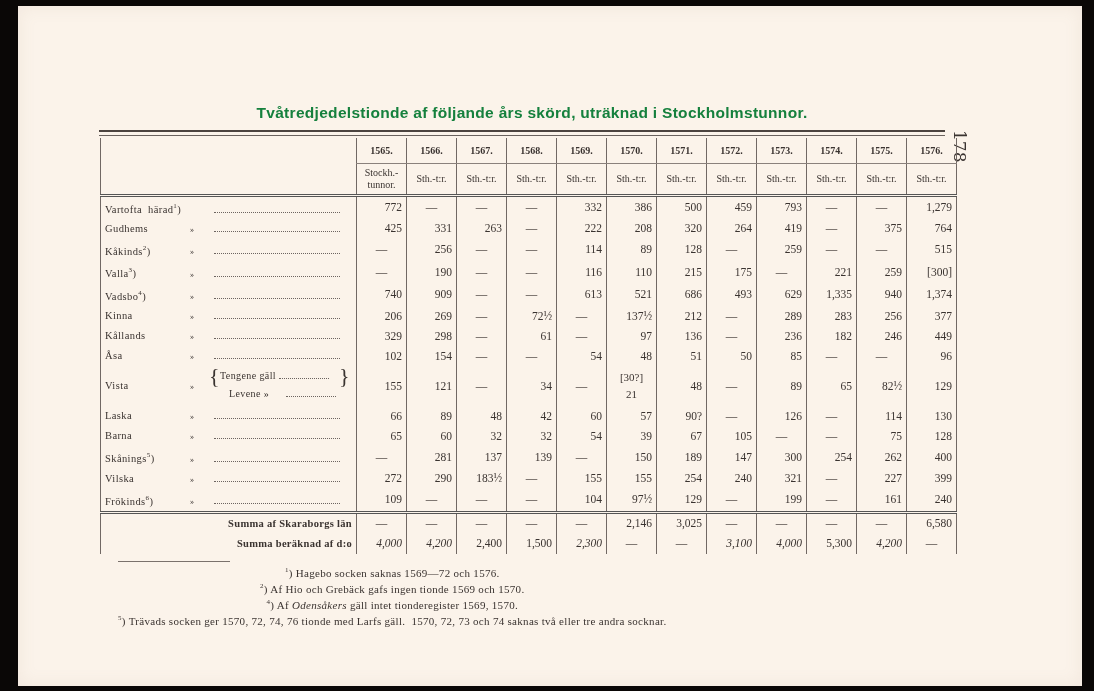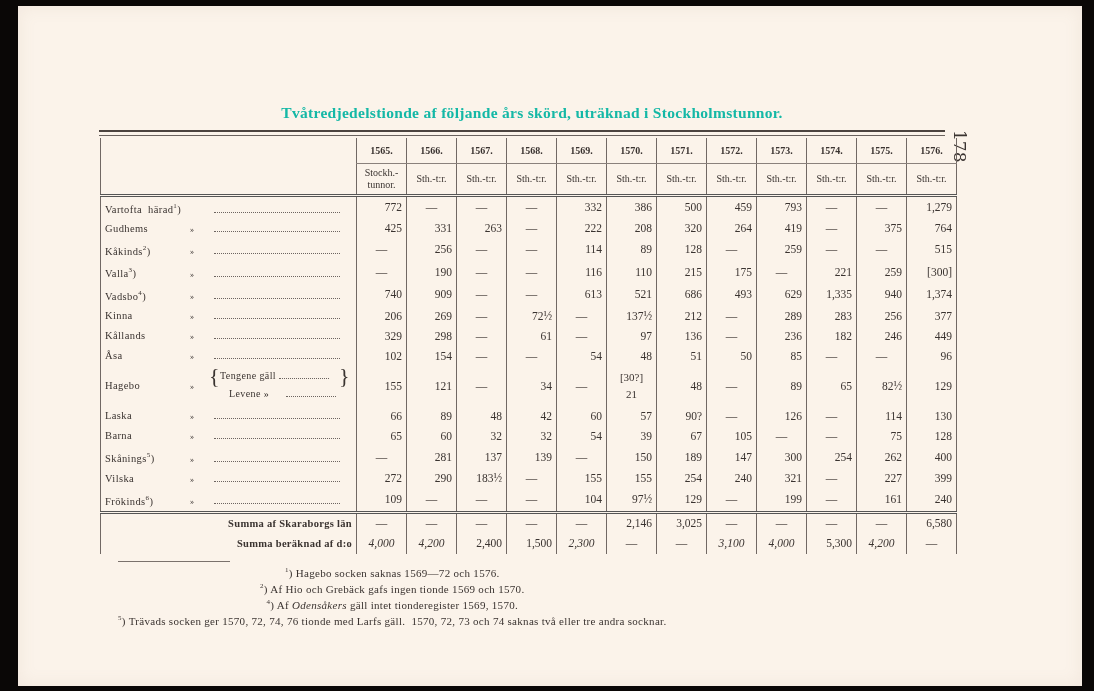--- a/index.html
+++ b/index.html
@@ -1,22 +1,22 @@
 <!DOCTYPE html>
 <html><head>
 <meta charset="utf-8">
 <style>
   html, body { margin:0; padding:0; }
   body { width:1094px; height:691px; background:#0a0706; position:relative; overflow:hidden;
          font-family:"DejaVu Serif", "Liberation Serif", serif; color:#3a3330; }
   .page { position:absolute; left:18px; top:6px; width:1064px; height:680px; background:#fbf3ea;
           box-shadow: inset 0 0 18px rgba(160,130,110,0.10); }
   .title { position:absolute; left:222px; top:104px; width:620px; text-align:center;
-           font-size:15.5px; font-weight:bold; letter-spacing:0.3px; color:#14b8a6;
-           font-family:Liberation Serif, serif; }
+           font-size:15.5px; font-weight:bold; letter-spacing:0.3px; color:#15803d;
+           font-family:Liberation Sans, sans-serif; }
   .pagenum { position:absolute; left:970px; top:130px; font-size:17px; color:#3a3330;
              transform:rotate(90deg); transform-origin:left top; }
   .pagenum span { display:inline-block; }
   .rule-top { position:absolute; left:99px; top:130px; width:846px; height:2px; background:#4c4440; }
   .rule-top2 { position:absolute; left:99px; top:135px; width:846px; height:1px; background:#6a625e; }
   table.t { position:absolute; left:100px; top:138px; border-collapse:collapse; font-size:11.5px;
             font-family:"Liberation Serif", serif; table-layout:fixed; }
   table.t td, table.t th { padding:0 4px; height:19.8px; line-height:19px; white-space:nowrap; }
   table.t th.yr { font-weight:bold; font-size:10px; text-align:center; height:25px; border-bottom:1px solid #8a817c; }
   table.t th.unit { font-weight:normal; font-size:10px; text-align:center; height:30px; line-height:12px; border-bottom:3px double #555; }
@@ -25,21 +25,21 @@
   td.num { text-align:right; padding-right:12px; }
   td.dash { text-align:center; }
   td.lbl { text-align:left; padding-left:8px; font-size:10.5px; letter-spacing:0.4px; position:relative; }
   .lblname { display:inline-block; width:85px; }
   .lblsuf { display:inline-block; width:24px; font-size:8px; }
   .dots { display:inline-block; width:126px; border-bottom:1px dotted #6c6460; height:9px; vertical-align:baseline; }
   sup { font-size:7px; }
   tr.sumtop td { border-top:3px double #555; }
   td.sumlbl { text-align:right; font-weight:bold; font-size:10.5px; padding-right:2px; letter-spacing:0.3px; }
   td.bold { font-weight:normal; }
-  td.ital { font-style:italic;text-align:center; }
+  td.ital { font-style:italic; }
   .footnotes { position:absolute; left:118px; top:564px; font-size:11px; line-height:13.4px;
                font-family:"Liberation Serif", serif; color:#3a3330; letter-spacing:0.3px;text-align:center; }
   .fnrule { position:absolute; left:118px; top:561px; width:112px; height:1px; background:#7a716c; }
   .fn sup { font-size:7px; }
   .vista-sub { font-size:10px; line-height:12px; }
   .brace { font-size:22px; line-height:20px; font-weight:100; }
 </style>
 </head>
 <body>
 
@@ -216,21 +216,21 @@
         <td class="num vl">50</td>
         <td class="num vl">85</td>
         <td class="dash vl">—</td>
         <td class="dash vl">—</td>
         <td class="num vl vr">96</td>
       </tr>
     </tbody>
   <tbody>
     <tr style="height:40px;">
       <td class="lbl vl">
-        <span class="lblname">Hagebo</span><span class="lblsuf">»</span><span style="position:absolute; left:110px; top:1px;">
+        <span class="lblname">Vista</span><span class="lblsuf">»</span><span style="position:absolute; left:110px; top:1px;">
           <span class="brace" style="position:absolute;left:-2px;top:-1px;">{</span>
           <span class="vista-sub" style="position:absolute;left:9px;top:2px;white-space:nowrap;"><span>Tengene gäll</span> <span class="dots" style="width:50px;"></span></span>
           <span class="vista-sub" style="position:absolute;left:18px;top:20px;white-space:nowrap;"><span>Levene »</span> <span class="dots" style="width:50px;margin-left:14px;"></span></span>
           <span class="brace" style="position:absolute;left:128px;top:-1px;">}</span>
         </span>
       </td>
       <td class="num vl">155</td>
       <td class="num vl">121</td>
       <td class="dash vl">—</td>
       <td class="num vl">34</td>

